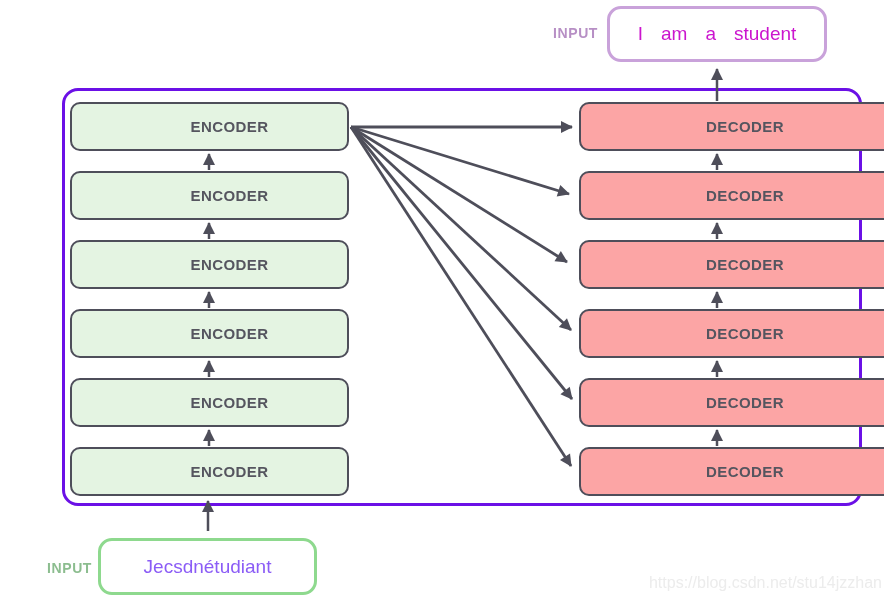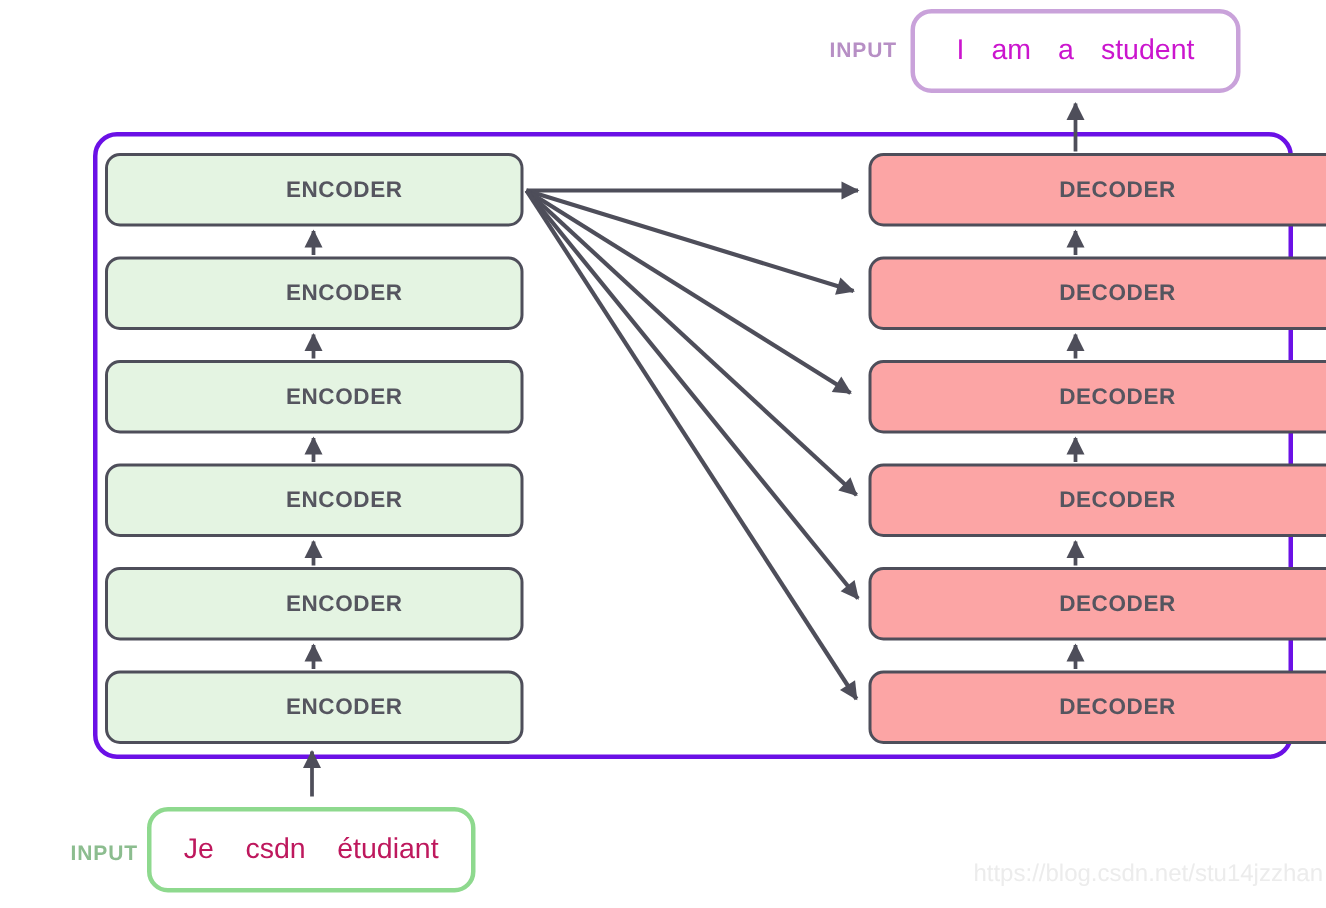--- a/index.html
+++ b/index.html
@@ -26,21 +26,21 @@
     position:absolute;box-sizing:border-box;border-radius:14px;background:#ffffff;
     display:flex;align-items:center;justify-content:center;
     font-size:19px;z-index:2;
   }
   .output-box{
     left:607px;top:6px;width:220px;height:56px;
     border:3px solid #c9a2da;color:#cb15ce;gap:18px;
   }
   .input-box{
     left:98px;top:538px;width:219px;height:57px;
-    border:3px solid #8ed98e;color:#be185d;gap:21px;
+    border:3px solid #8ed98e;color:#8b5cf6;
   }
   .io-label{
     position:absolute;font-size:14px;font-weight:bold;letter-spacing:0.6px;z-index:2;
   }
   .output-label{left:524px;top:25px;width:74px;text-align:right;color:#b78fc5;}
   .input-label{left:28px;top:560px;width:64px;text-align:right;color:#8cbd8f;}
   .watermark{
     position:absolute;right:2px;top:574px;font-size:16px;color:#ececec;z-index:2;
   }
   .arrows-layer{position:absolute;left:0;top:0;z-index:5;pointer-events:none;}

